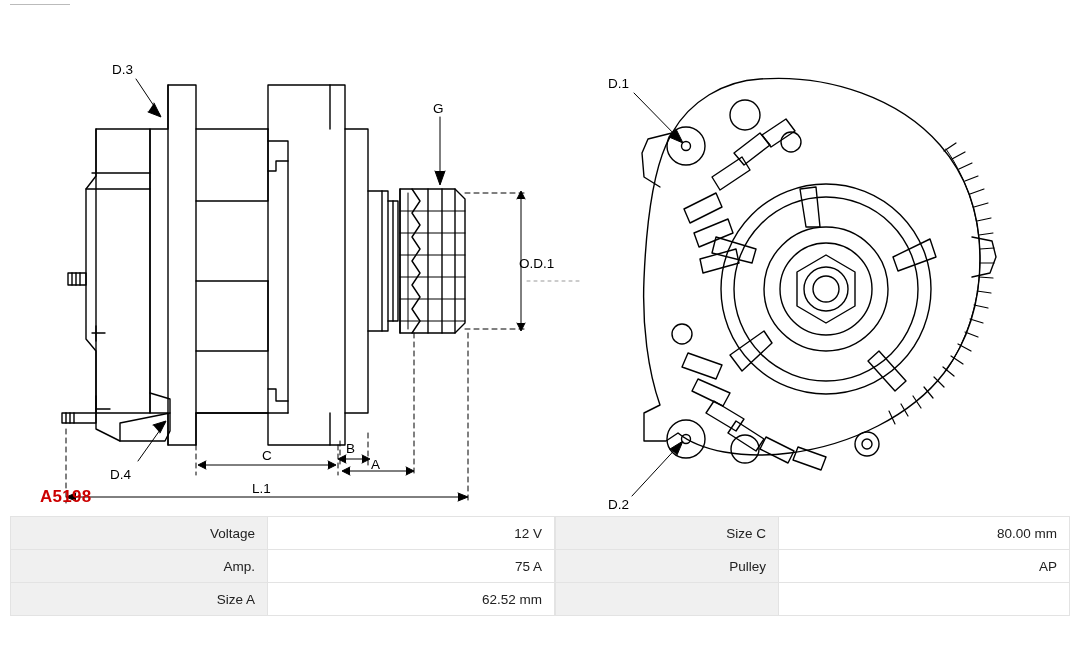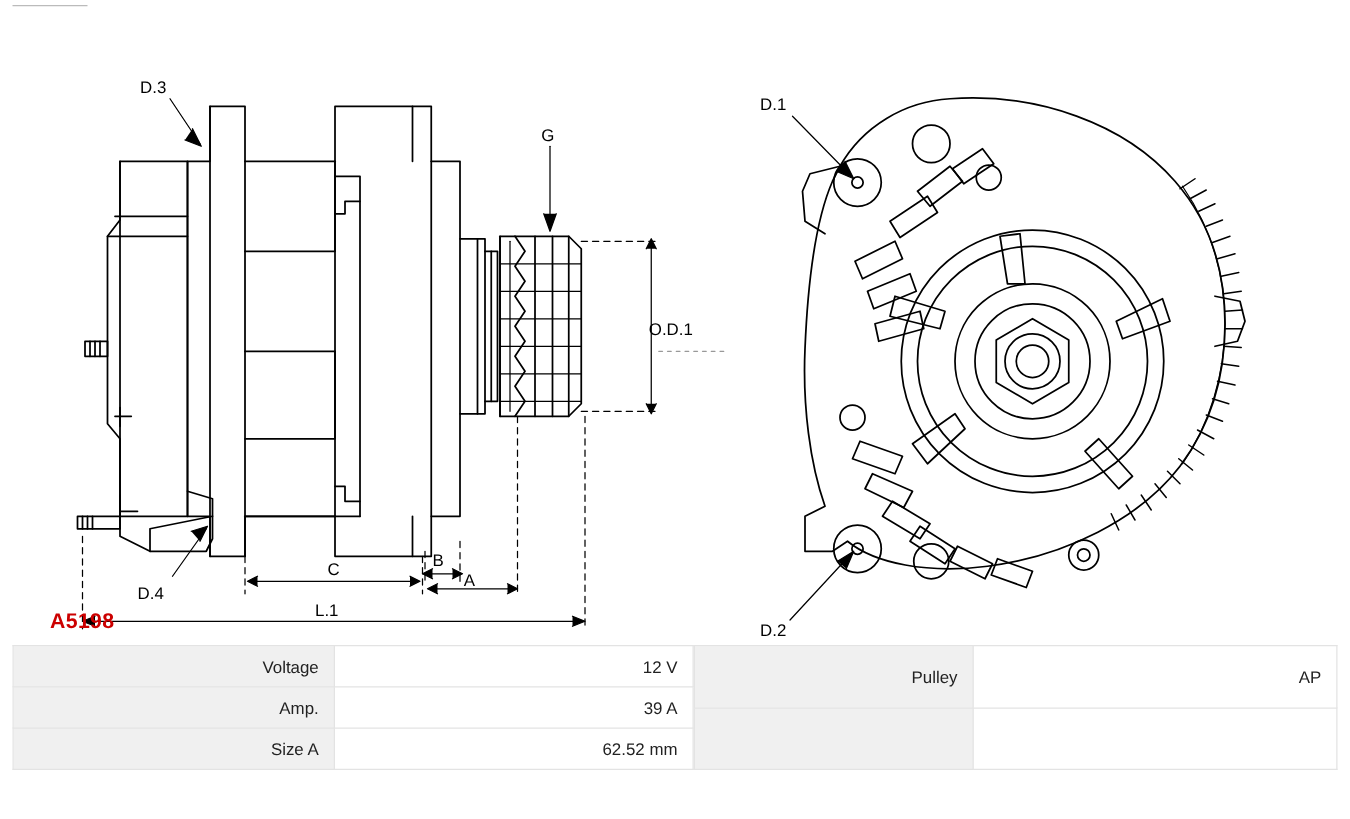--- a/index.html
+++ b/index.html
@@ -293,31 +293,35 @@
 
   <div class="specs">
     <table class="spec-table left">
       <tbody>
         <tr>
           <td class="label">Voltage</td>
           <td class="value">12 V</td>
         </tr>
         <tr>
           <td class="label">Amp.</td>
-          <td class="value">39 A</td>
+          <td class="value">75 A</td>
         </tr>
         <tr>
           <td class="label">Size A</td>
           <td class="value">62.52 mm</td>
         </tr>
       </tbody>
     </table>
 
     <table class="spec-table right">
       <tbody>
+        <tr>
+          <td class="label">Size C</td>
+          <td class="value">80.00 mm</td>
+        </tr>
         <tr>
           <td class="label">Pulley</td>
           <td class="value">AP</td>
         </tr>
         <tr>
           <td class="empty-label"></td>
           <td class="empty-value"></td>
         </tr>
       </tbody>
     </table>

